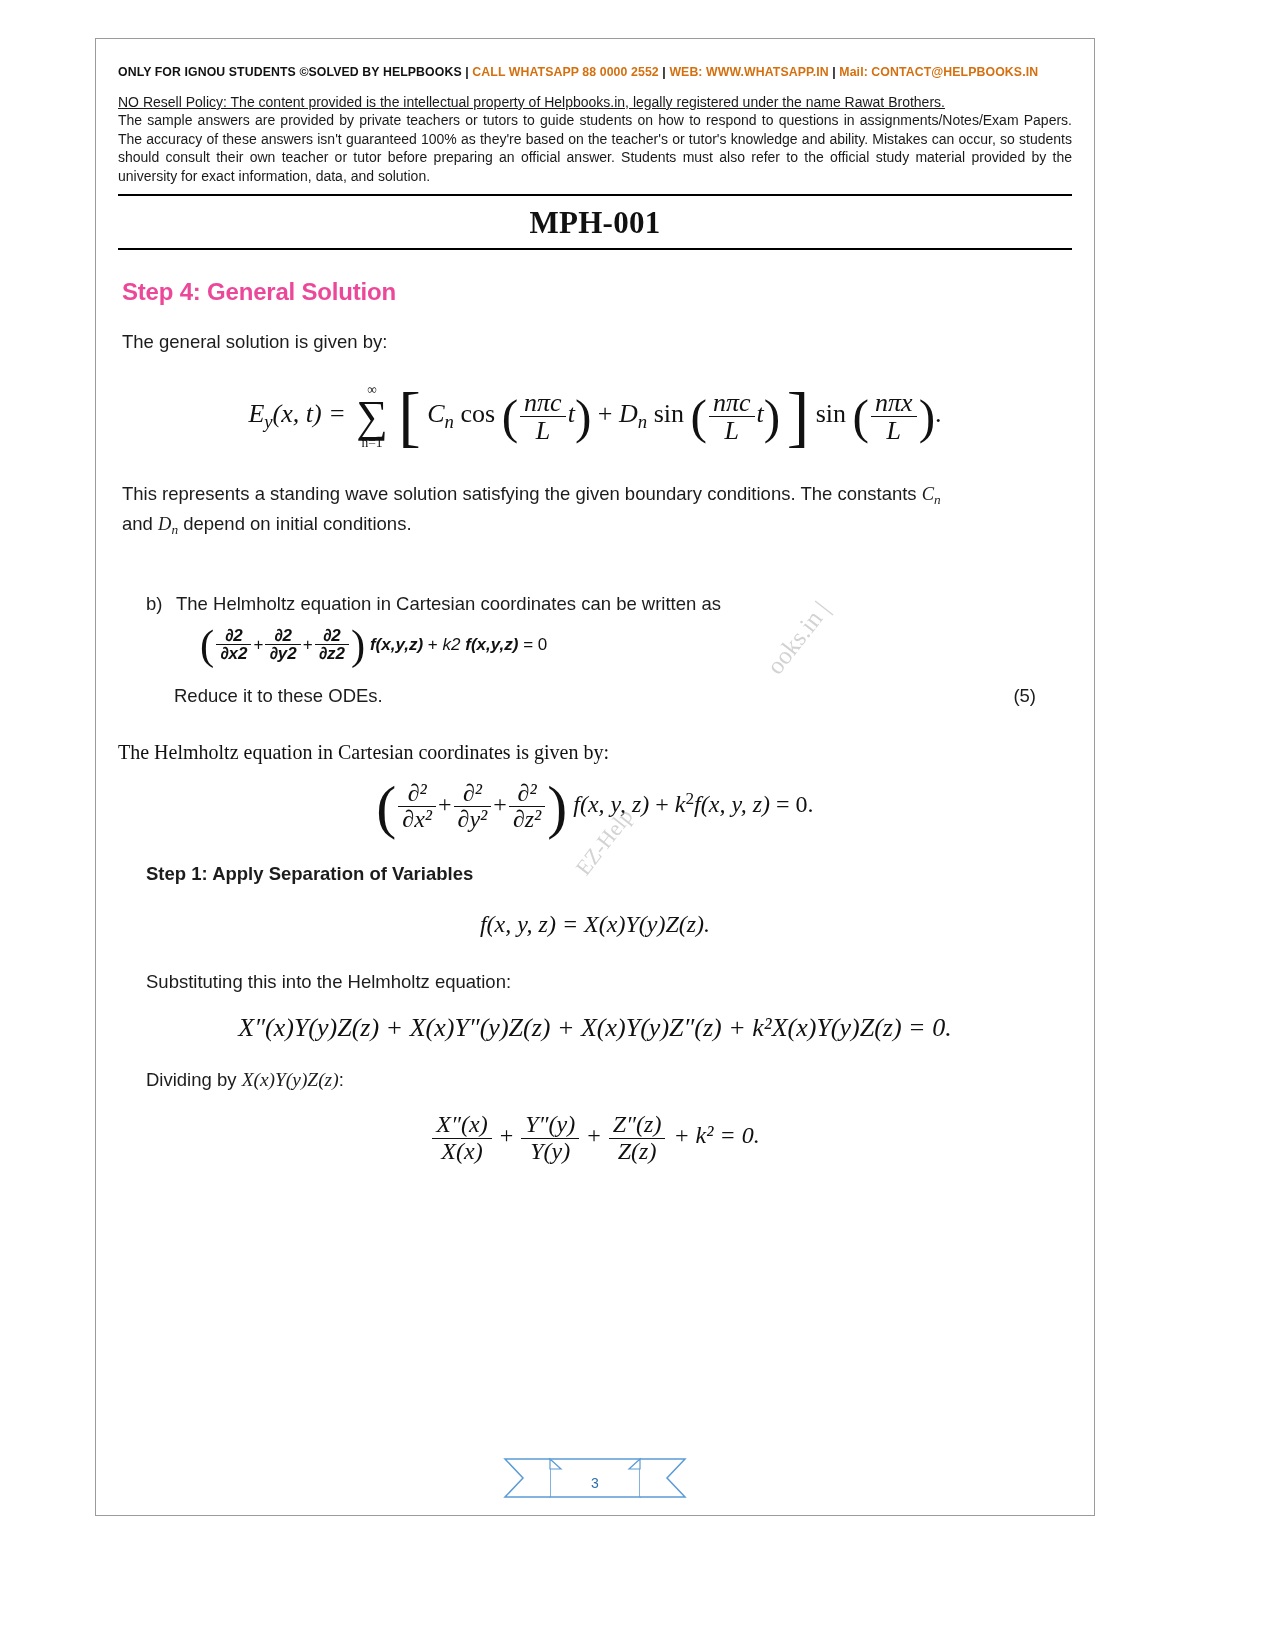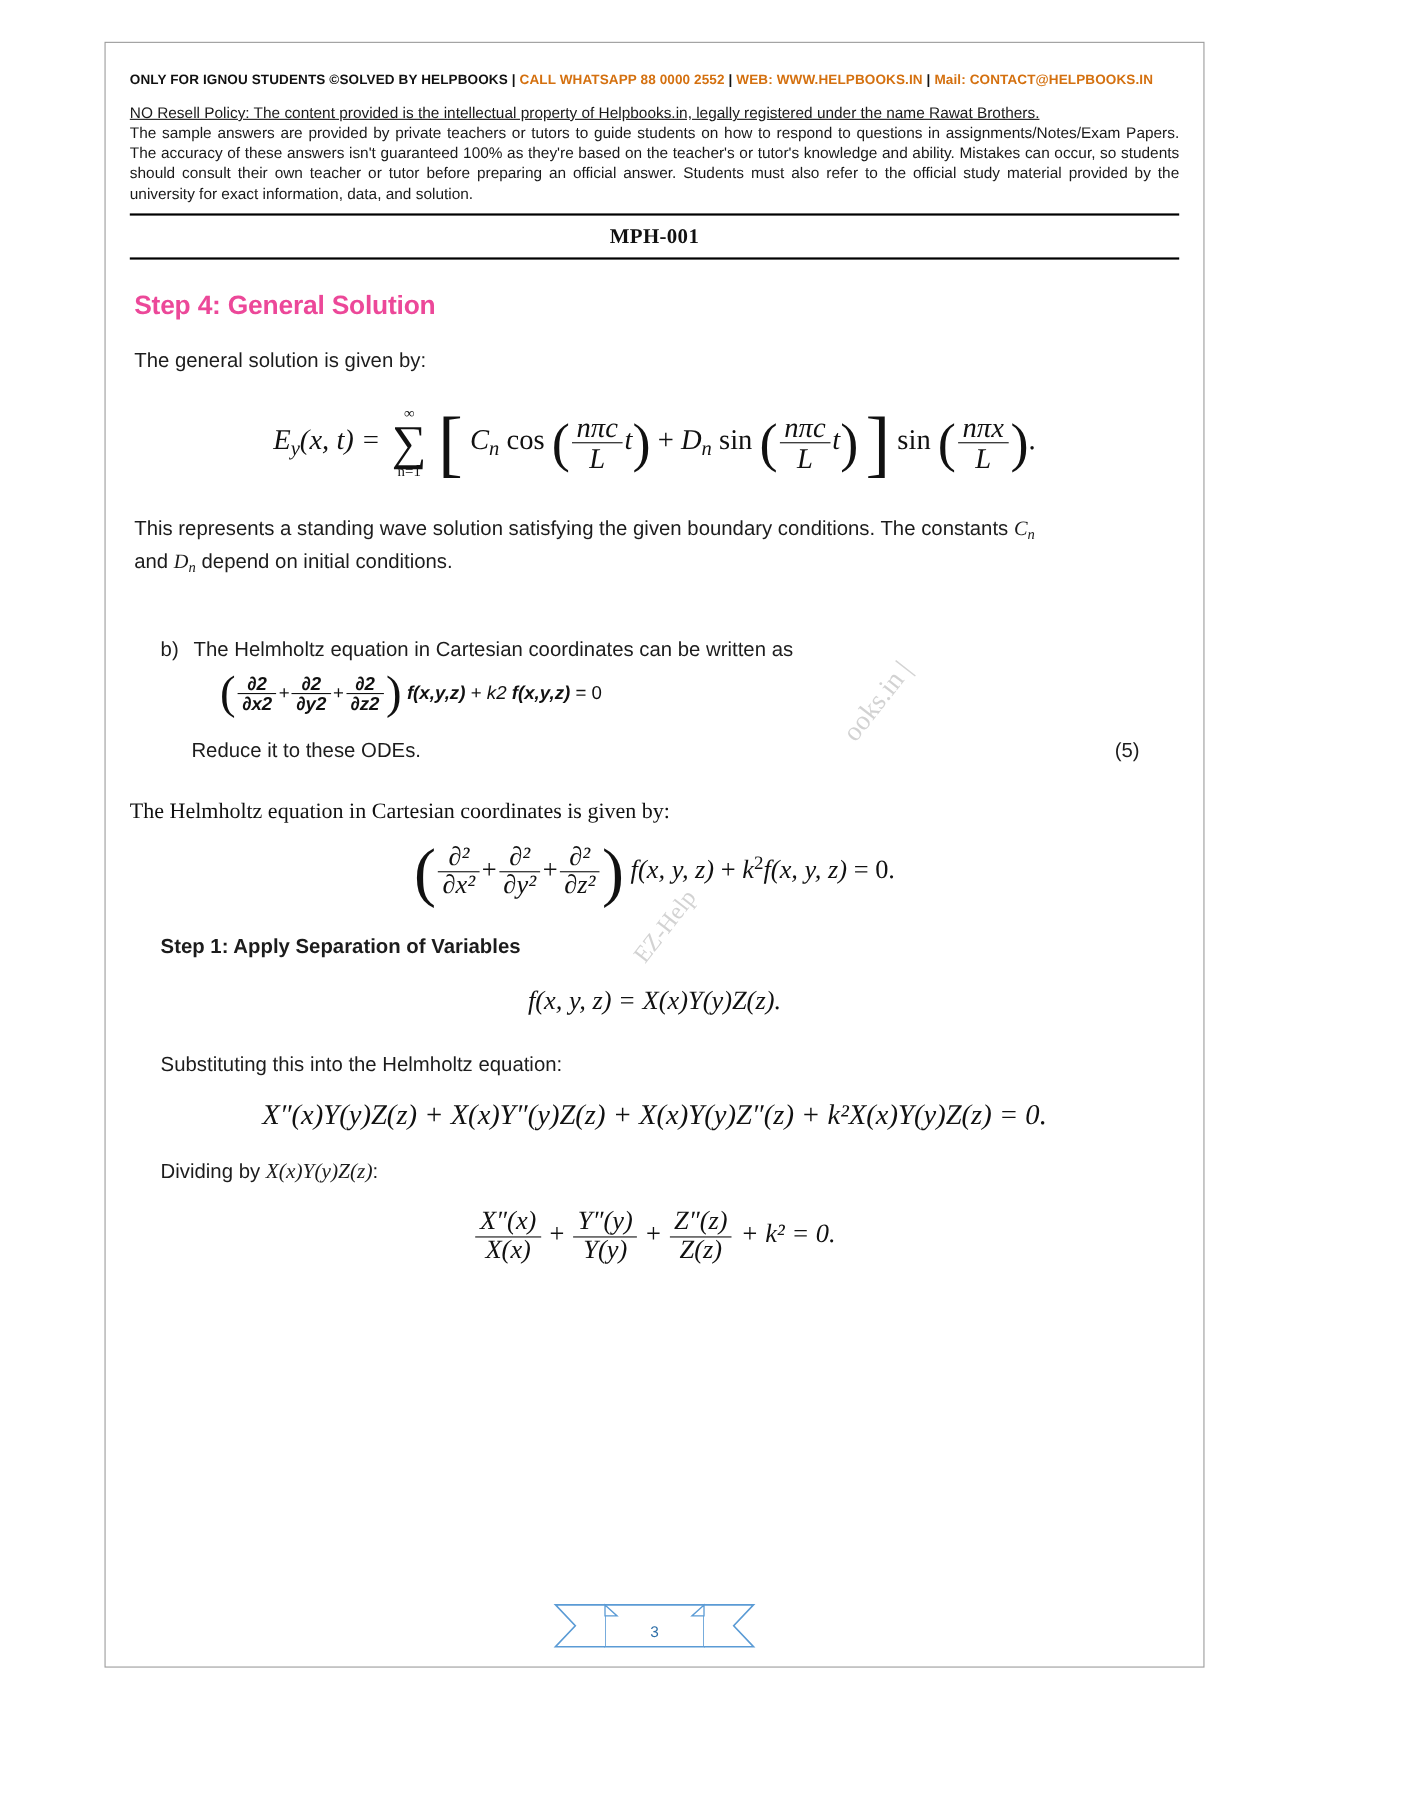--- a/index.html
+++ b/index.html
@@ -132,21 +132,21 @@
   .disclaimer .u { text-decoration: underline; }
 
   .rule {
     border: 0;
     border-top: 2px solid #000;
     margin: 9px 0 0 0;
   }
   .doc-title {
     text-align: center;
     font-family: "Liberation Serif", serif;
-    font-size: 19px;
+    font-size: 31px;
     font-weight: bold;
     padding: 9px 0 7px 0;
     letter-spacing: 0.3px;
   }
   .rule2 {
     border: 0;
     border-top: 2px solid #000;
     margin: 0 0 28px 0;
   }
 
@@ -323,21 +323,21 @@
 <body>
 
 <div class="page">
   <div class="inner">
 
     <div class="topline">
       <span class="blk">ONLY FOR IGNOU STUDENTS ©SOLVED BY HELPBOOKS</span>
       <span class="sep">|</span>
       <span class="orange">CALL WHATSAPP 88 0000 2552</span>
       <span class="sep">|</span>
-      <span class="orange">WEB: WWW.HELPBOOKS.IN</span>
+      <span class="orange">WEB: WWW.WHATSAPP.IN</span>
       <span class="sep">|</span>
       <span class="orange">Mail: CONTACT@HELPBOOKS.IN</span>
     </div>
 
 
     <div class="disclaimer">
       <div class="u">NO Resell Policy: The content provided is the intellectual property of Helpbooks.in, legally registered under the name Rawat Brothers.</div>
       <div>The sample answers are provided by private teachers or tutors to guide students on how to respond to questions in assignments/Notes/Exam Papers. The accuracy of these answers isn't guaranteed 100% as they're based on the teacher's or tutor's knowledge and ability. Mistakes can occur, so students should consult their own teacher or tutor before preparing an official answer. Students must also refer to the official study material provided by the university for exact information, data, and solution.</div>
     </div>
 

